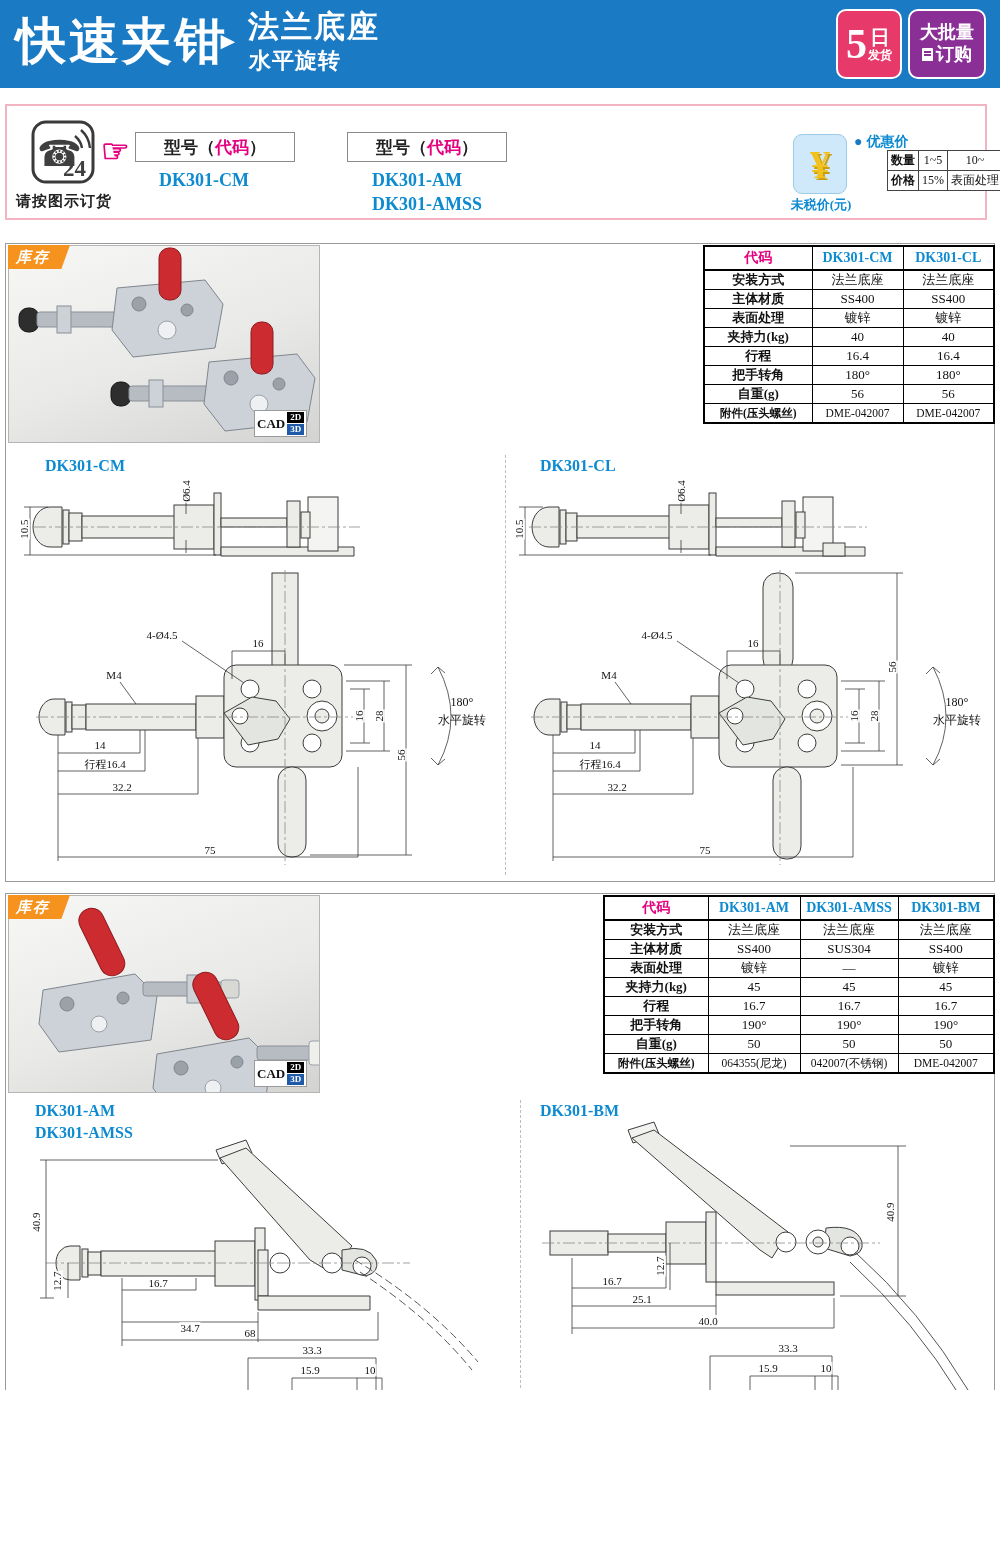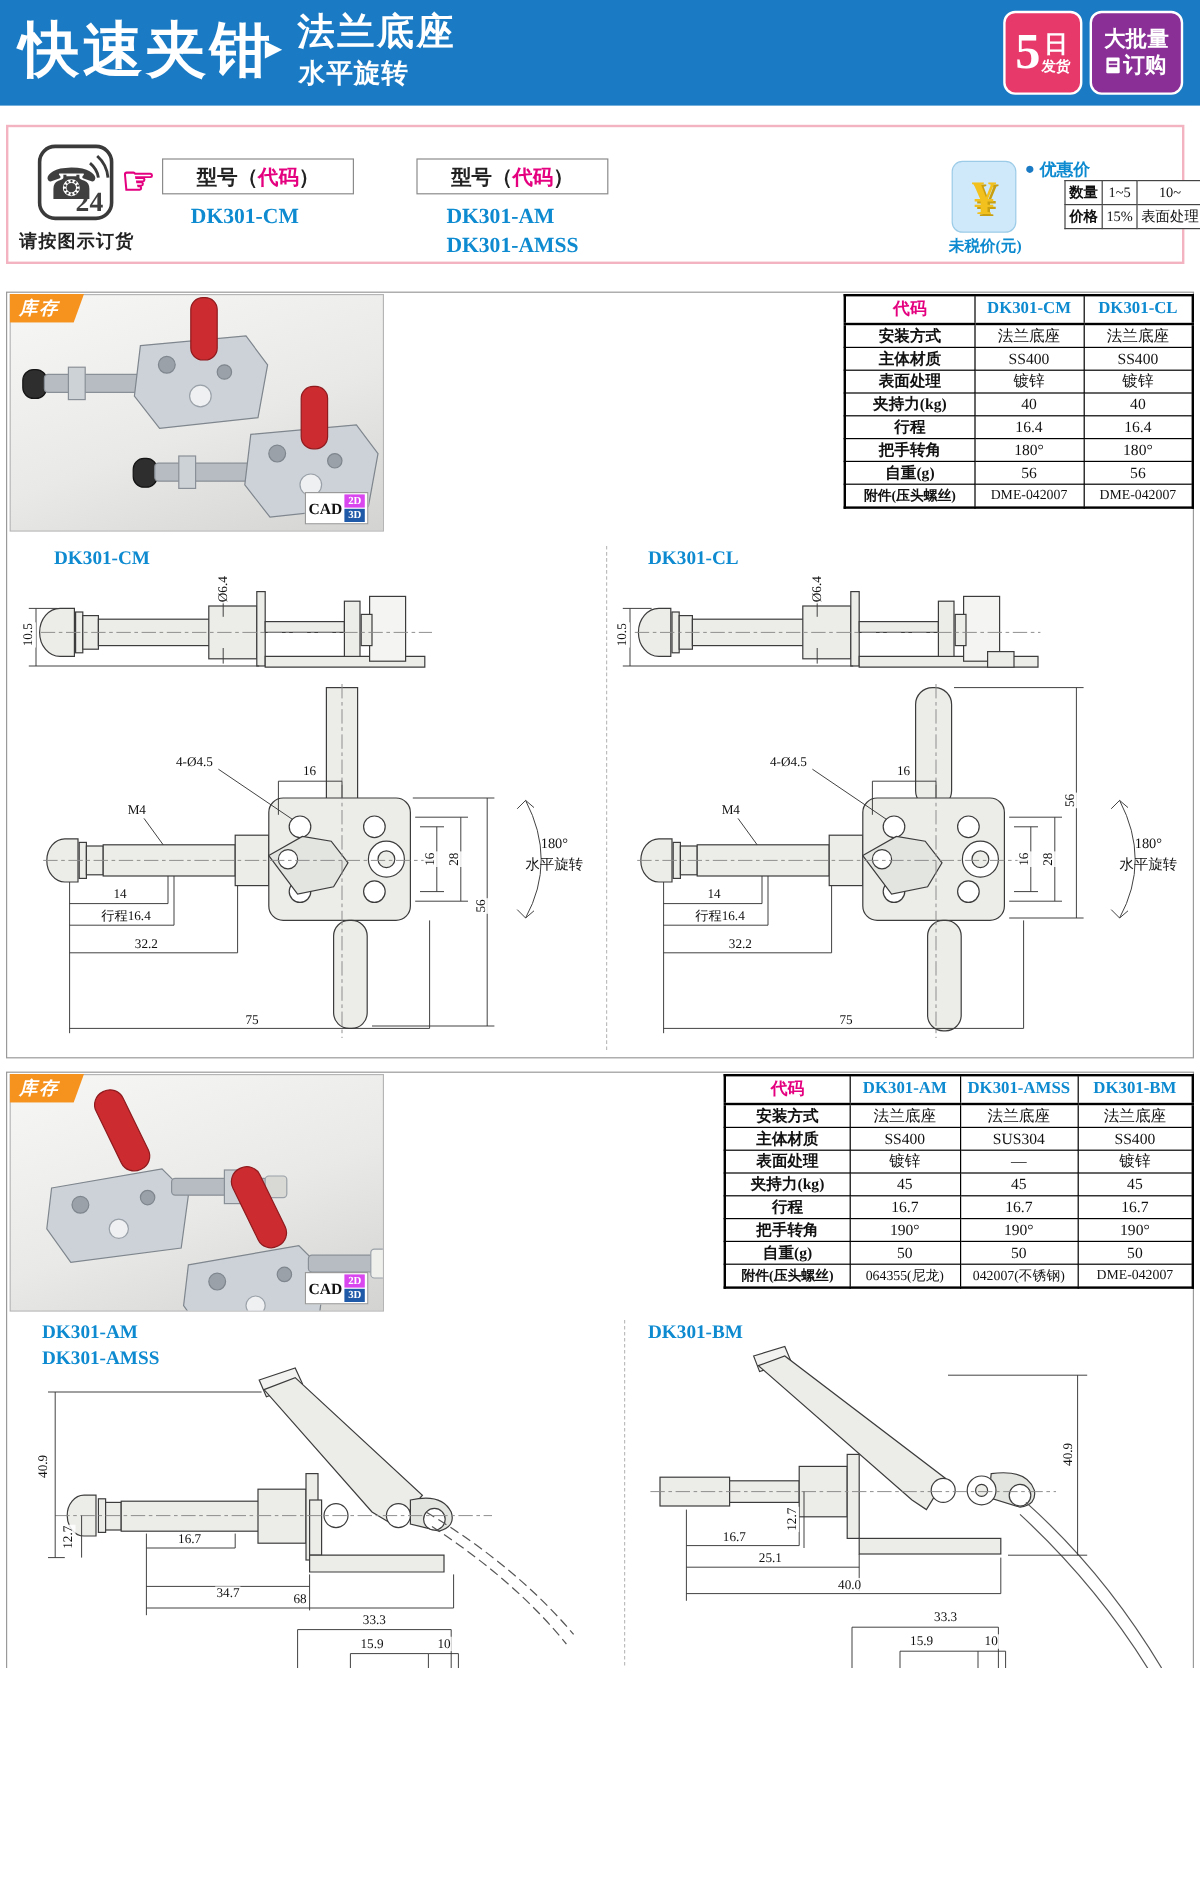--- a/index.html
+++ b/index.html
@@ -51,21 +51,21 @@
   .stock-badge{position:absolute;width:62px;height:24px;background:#f6921e;color:#fff;font-size:15px;
       font-weight:bold;font-style:italic;display:flex;align-items:center;padding-left:8px;box-sizing:border-box;
       clip-path:polygon(0 0,100% 0,86% 100%,0 100%);letter-spacing:2px;z-index:5;}
   .photo-box{position:absolute;width:312px;height:198px;border:1px solid #b5b5b5;box-sizing:border-box;
       background:linear-gradient(160deg,#f7f7f5 0%,#e9e9e7 55%,#d3d3d1 100%);}
   .cad-badge{position:absolute;background:#fff;border:1px solid #9a9a9a;display:flex;align-items:center;
       padding:1px 2px;gap:2px;z-index:6;}
   .cad-label{font-size:13px;font-weight:bold;color:#111;}
   .cad-col{display:flex;flex-direction:column;gap:1px;}
   .cad-2d,.cad-3d{font-size:9px;font-weight:bold;color:#fff;padding:0 3px;line-height:11px;}
-  .cad-2d{background:#d946ef;}
+  .cad-2d{background:#000000;}
   .cad-3d{background:#1f5aa8;}
 
   
   .spec{position:absolute;border-collapse:collapse;background:#fff;table-layout:fixed;}
   .spec td{border:1px solid #000;text-align:center;font-size:13px;height:18px;padding:0 2px;
       white-space:nowrap;overflow:hidden;}
   .spec tr.head td{height:22px;font-size:14px;font-weight:bold;border-bottom:2px solid #000;}
   .spec td.code-h{color:#e4007f;}
   .spec td.model-h{color:#0d8ad0;}
   .spec td.lbl{font-weight:bold;}

